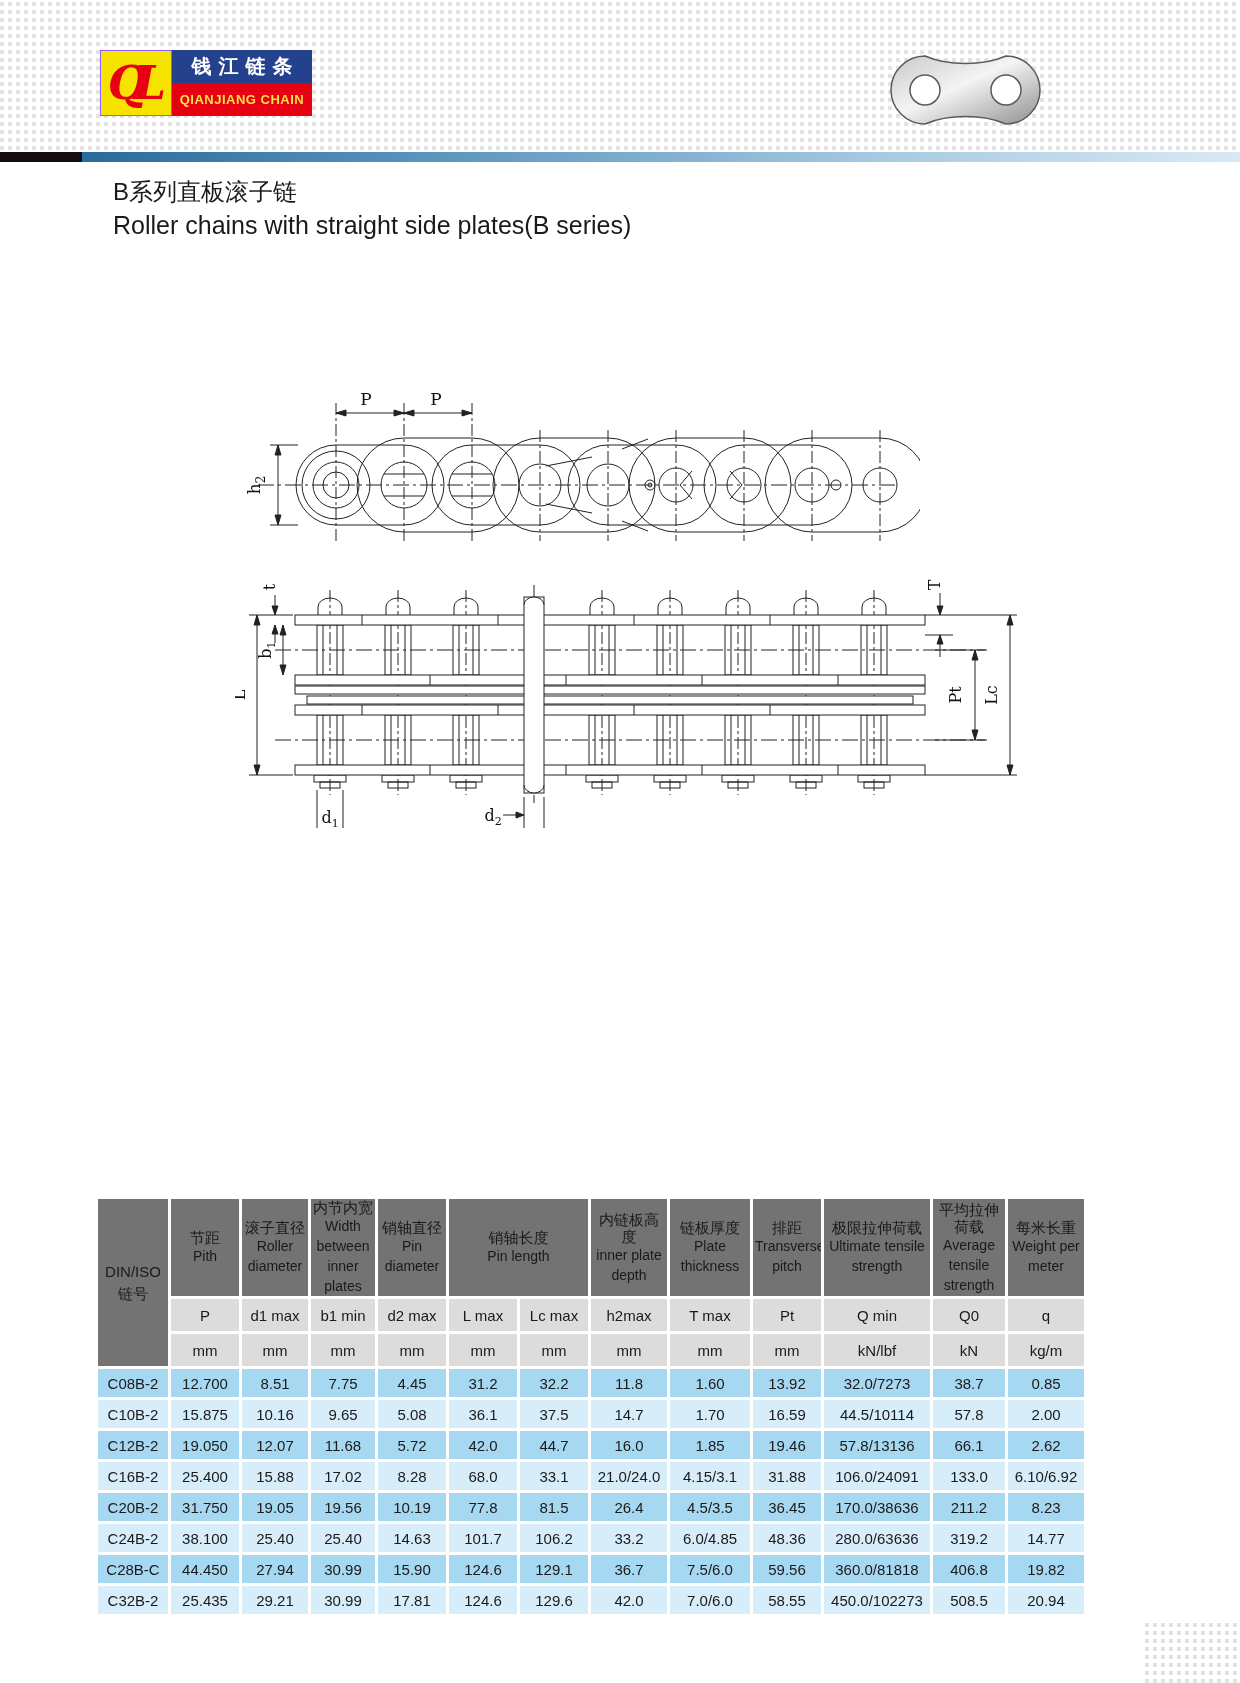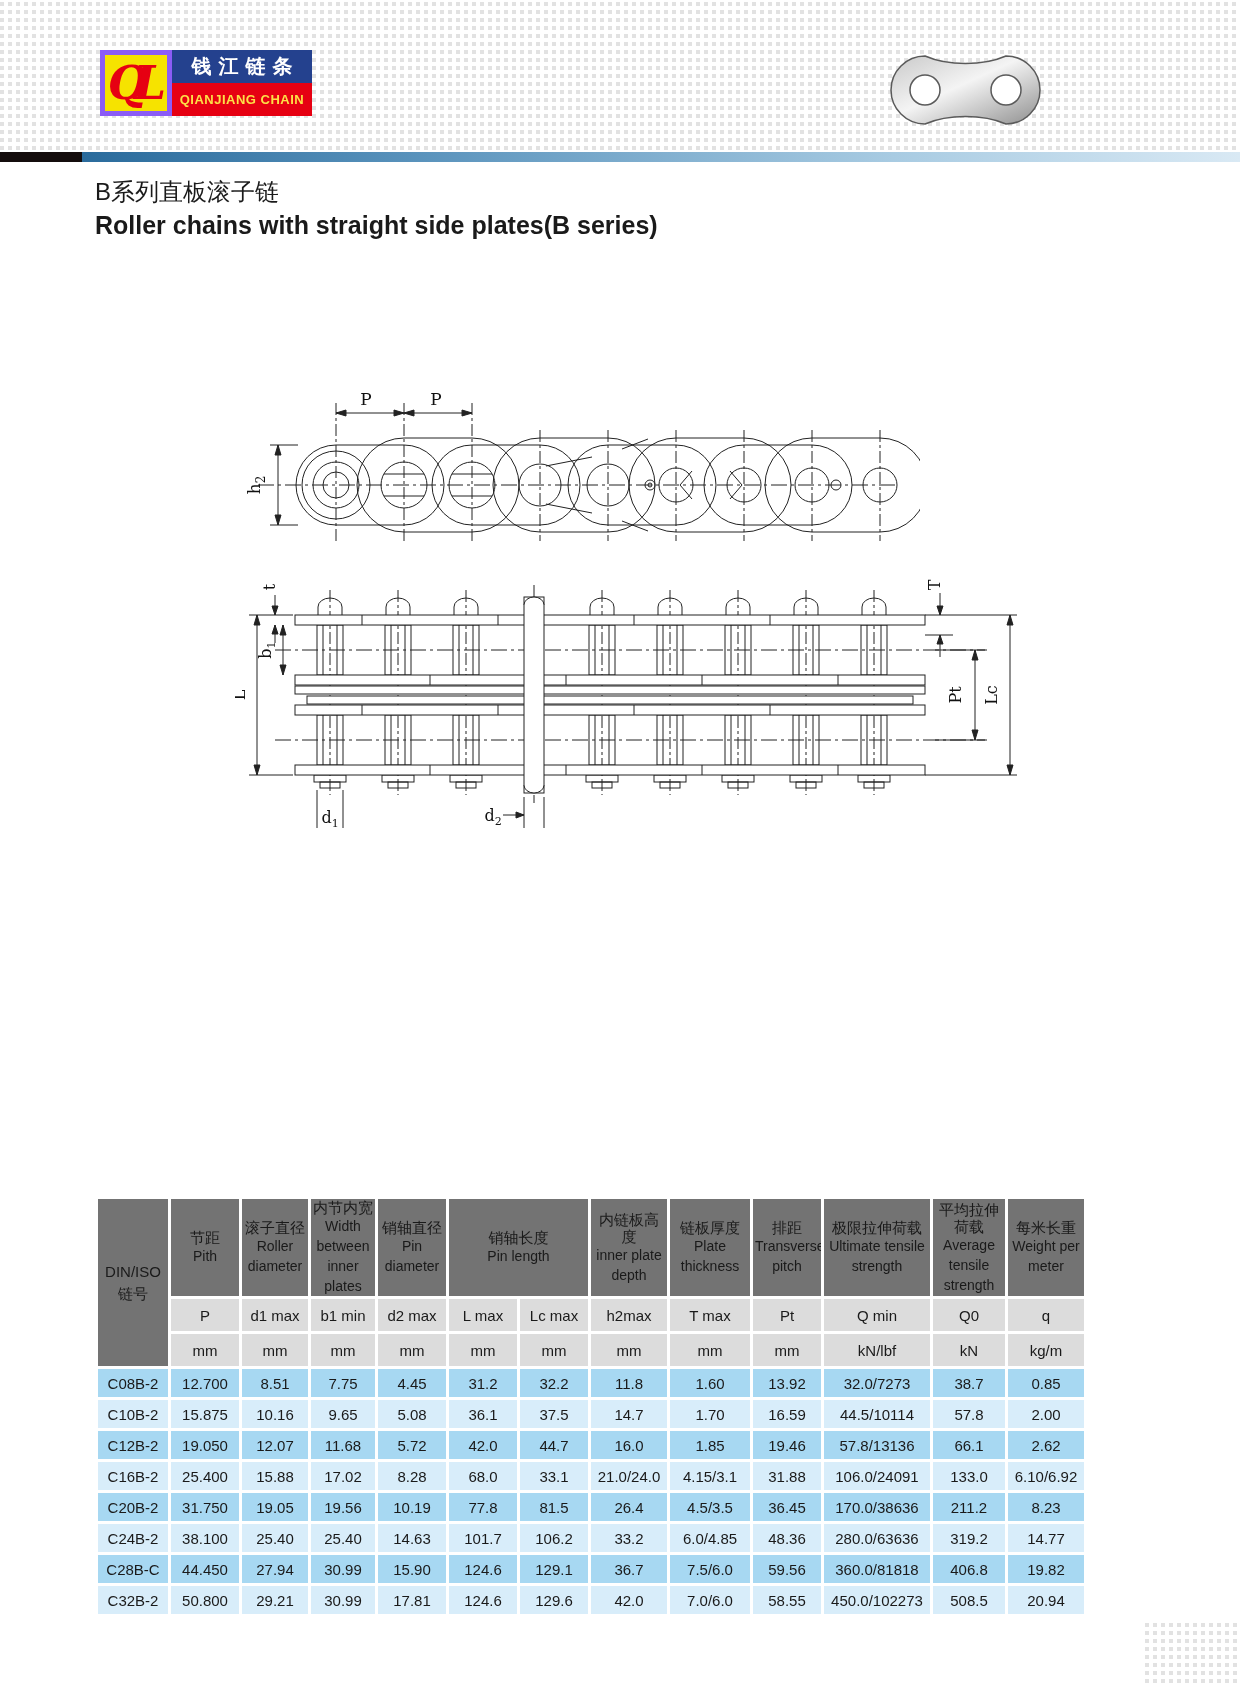--- a/index.html
+++ b/index.html
@@ -14,21 +14,21 @@
     background-image:
       repeating-linear-gradient(90deg, transparent 0 4px, #fff 4px 8px),
       repeating-linear-gradient(0deg, #e2e2e2 0 4px, transparent 4px 8px);
   }
   .dot-band-top{position:absolute;left:0;top:0;width:1240px;height:150px;}
   .dot-corner{position:absolute;left:1145px;top:1620px;width:95px;height:63px;}
 
   
   .logo-block{position:absolute;left:100px;top:50px;display:flex;height:66px;}
   .logo-mark{
-    width:72px;height:66px;background:#f6e300;border:5px solid #8b5cf6;box-sizing:border-box;
+    width:72px;height:66px;background:#f6e300;border:1px solid #8b5cf6;box-sizing:border-box;
     display:flex;align-items:center;justify-content:center;
   }
   .monogram{
     font-family:"DejaVu Serif",serif;font-style:italic;font-weight:bold;
     font-size:46px;color:#e60012;letter-spacing:-14px;line-height:1;
     transform:translateX(-6px);
   }
   .logo-text{width:140px;display:flex;flex-direction:column;}
   .logo-cn{
     height:33px;background:#24418e;color:#fff;display:flex;align-items:center;justify-content:center;
@@ -43,23 +43,23 @@
   .plate-art{position:absolute;left:878px;top:48px;}
 
   
   .divider-black{position:absolute;left:0;top:152px;width:82px;height:10px;background:#140d0d;}
   .divider-blue{
     position:absolute;left:82px;top:152px;width:1158px;height:10px;
     background:linear-gradient(to right,#2a6b9c 0%,#5b94bd 30%,#a8cbe2 70%,#d9e9f4 100%);
   }
 
   
-  .title-block{position:absolute;left:95px;top:176px;}
+  .title-block{position:absolute;left:113px;top:176px;}
   .title-cn{font-size:24px;font-weight:500;line-height:32px;margin:0;}
-  .title-en{font-size:25px;font-weight:700;line-height:34px;margin:0;}
+  .title-en{font-size:25px;font-weight:400;line-height:34px;margin:0;}
 
   
   .drawing{position:absolute;}
   .drawing svg{display:block;}
   .dim-text{font-family:"DejaVu Serif",serif;font-size:17px;fill:#111;}
   .dim-text2{font-family:"DejaVu Serif",serif;font-size:16px;fill:#111;}
 
   
   .spec-table{
     position:absolute;left:95px;top:1196px;
@@ -594,21 +594,21 @@
           <td>129.1</td>
           <td>36.7</td>
           <td>7.5/6.0</td>
           <td>59.56</td>
           <td>360.0/81818</td>
           <td>406.8</td>
           <td>19.82</td>
         </tr>
         <tr>
           <td>C32B-2</td>
-          <td>50.800</td>
+          <td>25.435</td>
           <td>29.21</td>
           <td>30.99</td>
           <td>17.81</td>
           <td>124.6</td>
           <td>129.6</td>
           <td>42.0</td>
           <td>7.0/6.0</td>
           <td>58.55</td>
           <td>450.0/102273</td>
           <td>508.5</td>

